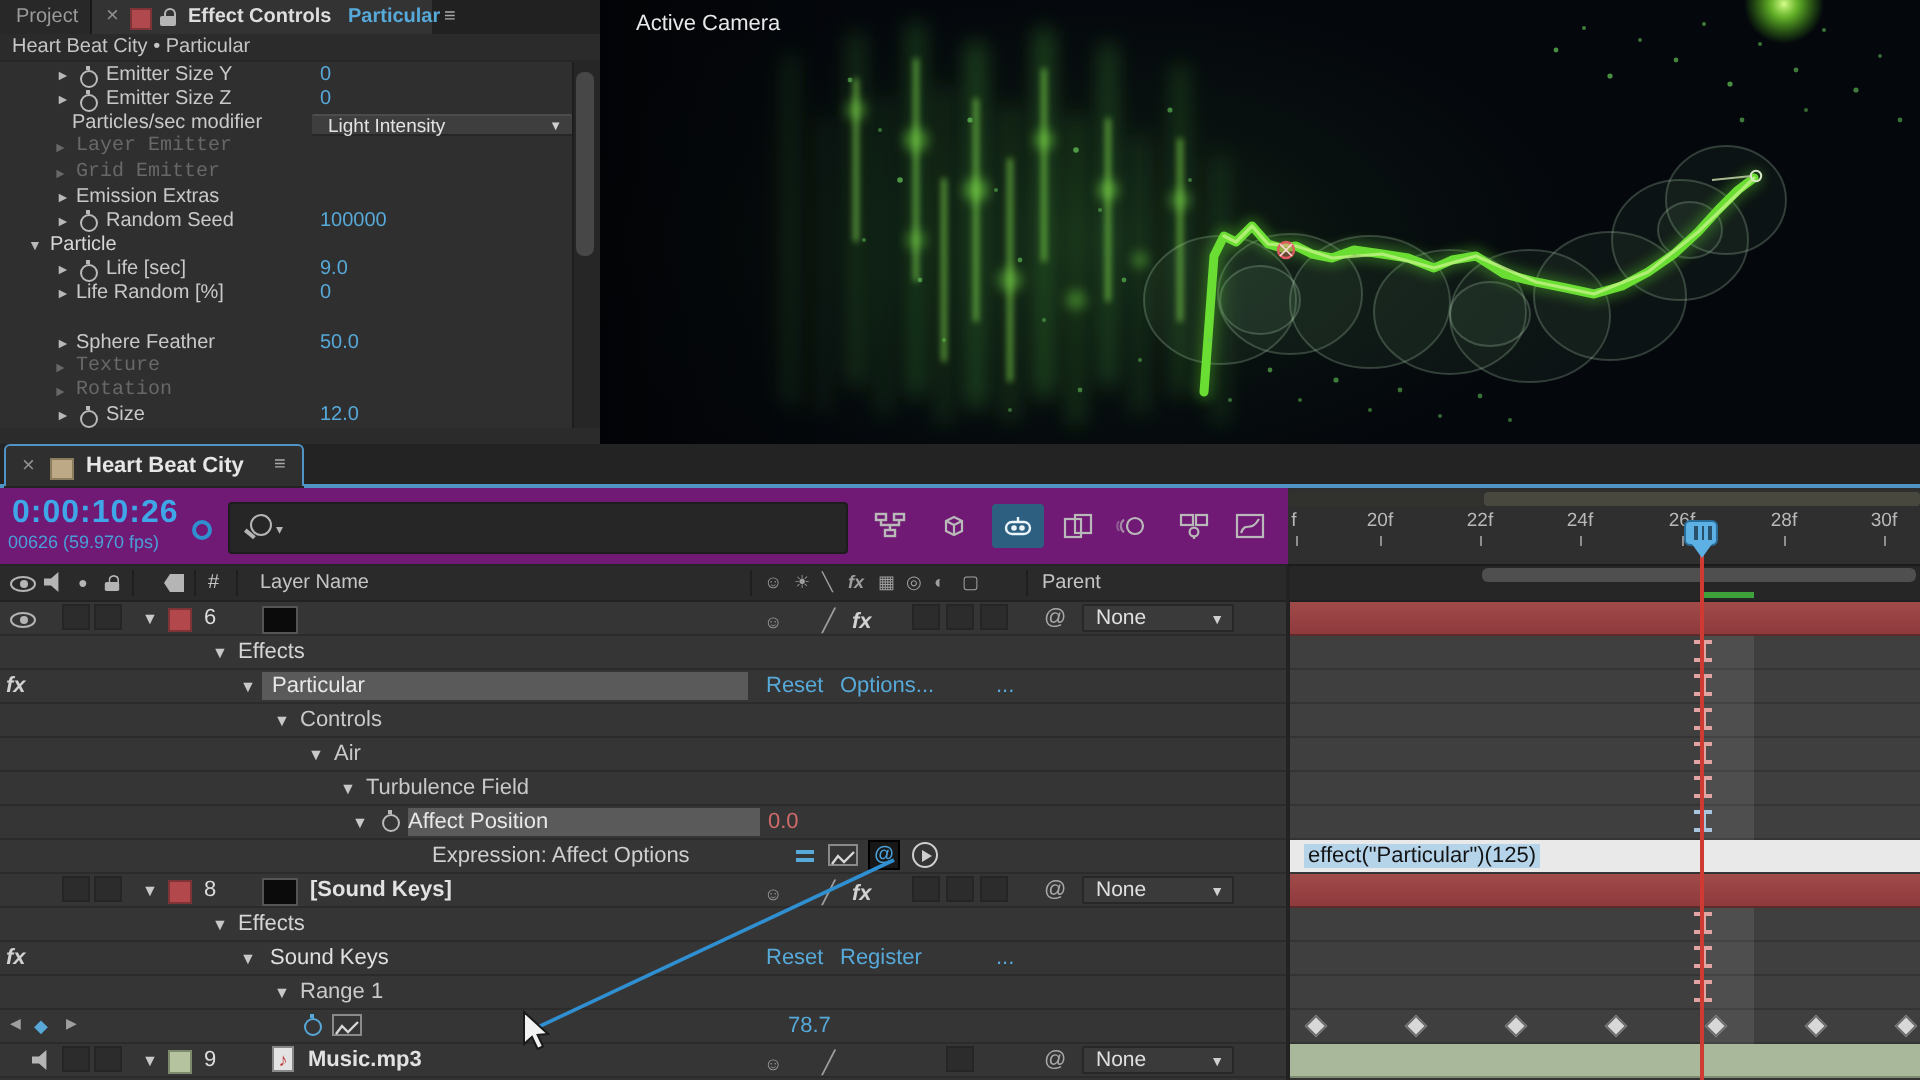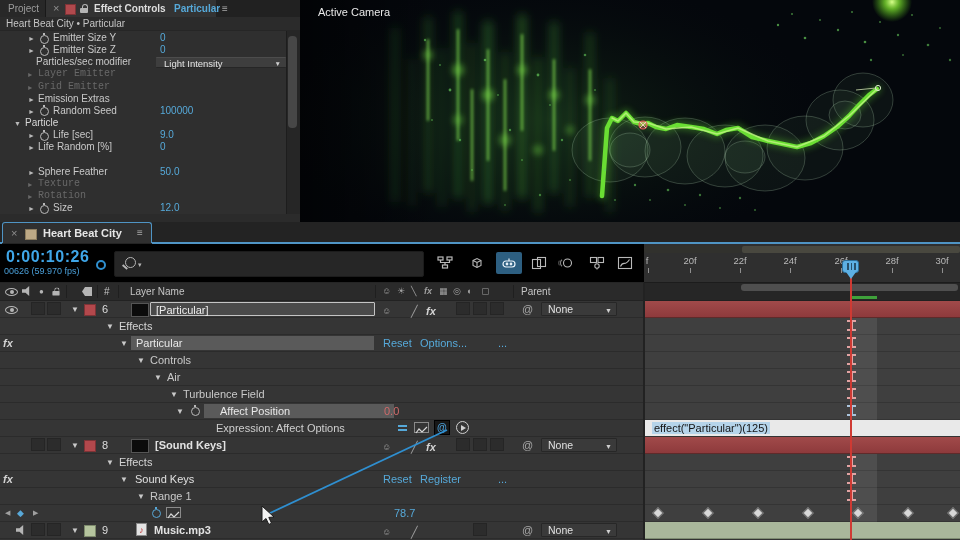--- a/index.html
+++ b/index.html
@@ -40,21 +40,21 @@
   #viewer .cam{position:absolute;left:18px;top:6px;font-size:11px;color:#e8e8e8;}
   
   #tabstrip{left:0;top:222px;width:960px;height:22px;background:#232323;}
   #comp-tab{position:absolute;left:2px;top:0;width:150px;height:21px;background:#2f2f2f;border:1px solid #4f94c4;border-bottom:none;border-radius:3px 3px 0 0;box-sizing:border-box;font-size:11px;line-height:20px;}
   #comp-tab .x{position:absolute;left:8px;color:#909090;}
   #comp-tab .sw{position:absolute;left:22px;top:6px;width:10px;height:9px;background:#bda986;border:1px solid #8d7d5f;}
   #comp-tab .nm{position:absolute;left:40px;font-weight:bold;color:#e6e6e6;}
   .blueline{position:absolute;top:20px;height:2px;background:#4f94c4;}
   
   #tl{left:0;top:244px;width:960px;height:296px;background:#333;overflow:hidden;font-size:11px;}
-  #tl .toolbar{left:0;top:0;width:644px;height:38px;background:#000000;border-bottom:1px solid #252525;}
+  #tl .toolbar{left:0;top:0;width:644px;height:38px;background:#701a75;border-bottom:1px solid #252525;}
   .timecode{position:absolute;left:6px;top:4px;font-size:16px;font-weight:bold;color:#3fa6e8;letter-spacing:0.5px;}
   .timesub{position:absolute;left:4px;top:22px;font-size:9px;color:#4a9fd8;}
   .bluering{position:absolute;left:96px;top:16px;width:10px;height:10px;border:2px solid #2f8fcf;border-radius:50%;box-sizing:border-box;}
   .searchbox{position:absolute;left:114px;top:7px;width:308px;height:24px;background:#262626;border:1px solid #1c1c1c;border-radius:2px;}
   .magico{position:absolute;left:10px;top:5px;width:9px;height:9px;border:1.6px solid #b5b5b5;border-radius:50%;}
   .magico:after{content:"";position:absolute;left:-4px;top:8px;width:6px;height:1.8px;background:#b5b5b5;transform:rotate(40deg);}
   .searchbox input{position:absolute;left:34px;top:2px;width:260px;height:18px;background:transparent;border:none;outline:none;color:#ddd;font-size:11px;}
   .magcaret{position:absolute;left:23px;top:9px;font-size:7px;color:#b5b5b5;}
   .tbtn{position:absolute;top:8px;width:26px;height:22px;border-radius:2px;}
   .tbtn.active{background:#2d5f81;}
@@ -495,21 +495,20 @@
     <div class="vdivider"></div>
 
     <div class="lrow" style="top:57px">
       <span class="eyeico" style="left:5px;top:5px"></span>
       <span class="cellbox" style="left:31px"></span>
         <span class="cellbox" style="left:47px"></span>
       <span class="exp" style="left:71px;top:1px">▼</span>
       <span style="position:absolute;left:84px;top:3px;width:10px;height:10px;background:#b3484c;border:1px solid #7e3336"></span>
       <span style="position:absolute;left:102px;color:#dcdcdc">6</span>
       <span style="position:absolute;left:131px;top:2px;width:16px;height:12px;background:#0b0b0b;border:1px solid #555"></span>
-      <span class="namebox sel-strong" style="left:150px;width:225px;padding-left:5px">[Particular]</span>
       <span class="swglyph" style="left:382px;top:2px">☺</span>
       <span class="swglyph" style="left:411px;top:2px;font-size:11px">╱</span>
       <span class="swglyph" style="left:426px;top:2px;font-style:italic;font-weight:bold;font-size:11px;color:#d2d2d2">fx</span>
       <span class="cellbox" style="left:456px"></span>
         <span class="cellbox" style="left:473px"></span>
         <span class="cellbox" style="left:490px"></span>
       <span class="spiral">@</span>
       <span class="nonebox"><span>None</span><span class="caret">▼</span></span>
     </div>
 
@@ -538,21 +537,21 @@
     </div>
 
     <div class="lrow" style="top:142px">
       <span class="exp" style="left:170px;top:1px">▼</span>
       <span style="position:absolute;left:183px">Turbulence Field</span>
     </div>
 
     <div class="lrow" style="top:159px">
       <span class="exp" style="left:176px;top:1px">▼</span>
       <span class="swatchico" style="left:191px;top:4px"></span>
-      <span class="namebox sel-soft" style="left:204px;width:190px;padding-left:16px">Affect Position</span>
+      <span class="namebox sel-soft" style="left:204px;width:176px;padding-left:0">Affect Position</span>
       <span style="position:absolute;left:384px;color:#cf6a6a">0.0</span>
     </div>
 
     <div class="lrow" style="top:176px">
       <span style="position:absolute;left:216px;color:#cfcfcf">Expression: Affect Options</span>
       <span class="eqico" style="left:398px;top:4px"></span>
       <span class="graphico" style="left:414px"><svg width="13" height="9" viewBox="0 0 13 9">
             <path d="M1,7 L4,3 L7,6 L12,1" stroke="#d8d8d8" fill="none" stroke-width="1.2"></path>
           </svg></span>
       <span class="whipbox" style="left:434px">@</span>

